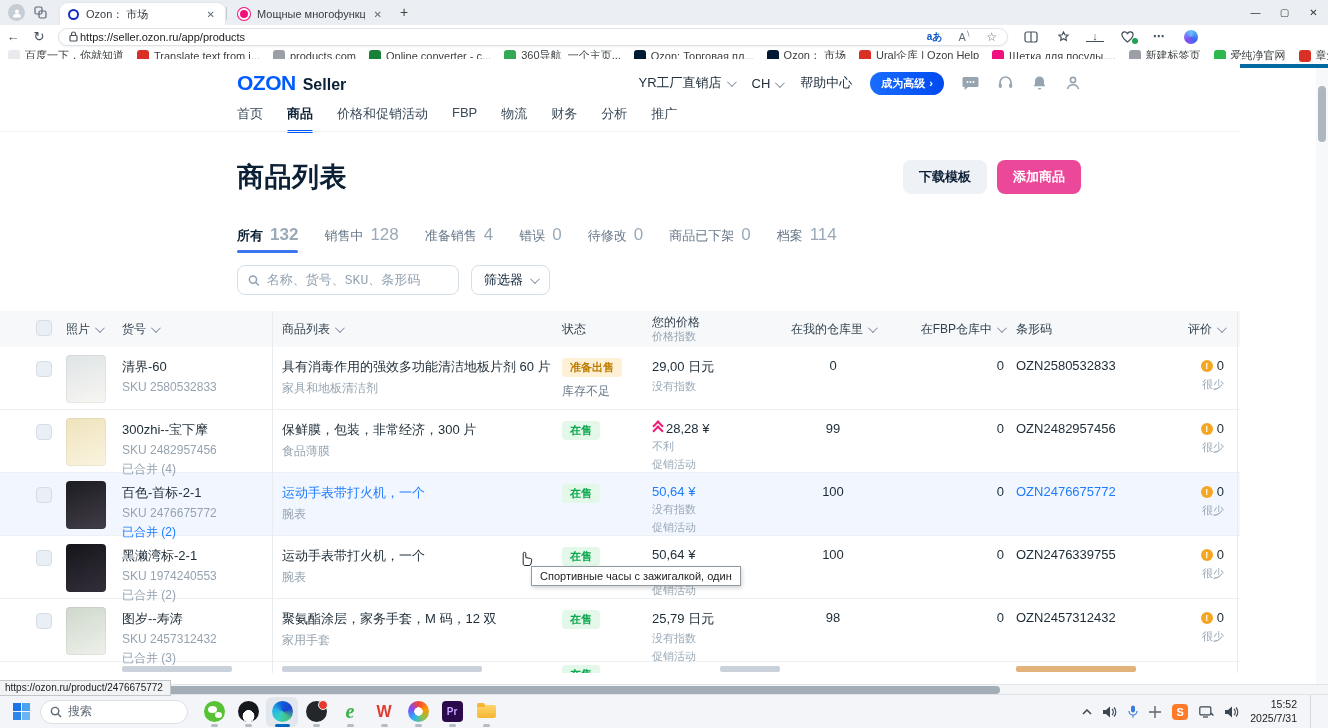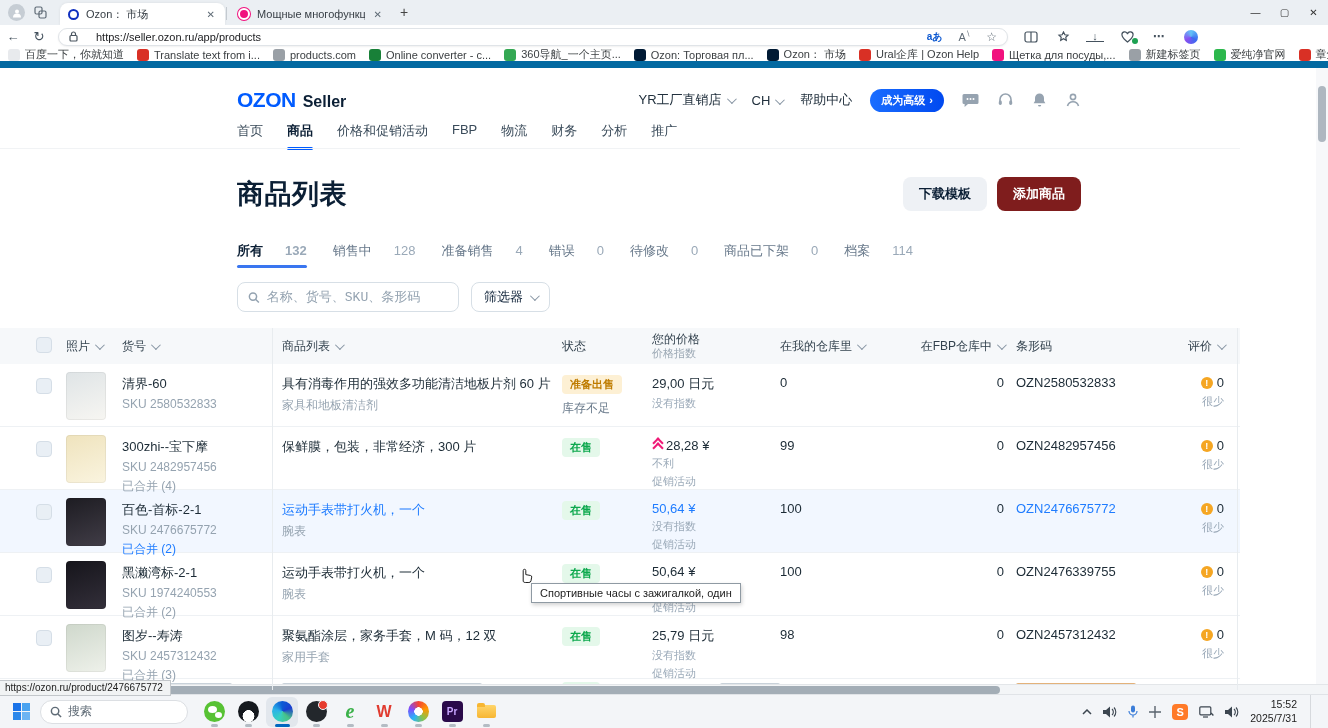--- a/index.html
+++ b/index.html
@@ -16,77 +16,77 @@
   .tab .title{flex:1;white-space:nowrap;overflow:hidden;max-width:118px}
   .tab .x{color:#5f6b76;font-size:10px;padding:0 2px}
   .fav-ozon{width:11px;height:11px;border:2.5px solid #0f2fbf;border-radius:50%}
   .fav-pink{width:12px;height:12px;background:#f1117e;border-radius:50%;border:2px solid #fff;box-shadow:0 0 0 1px #f1117e}
   .newtab{position:absolute;left:400px;top:4px;font-size:14px;color:#444}
   .wc{position:absolute;top:0;height:25px;width:29px;display:flex;align-items:center;justify-content:center;font-size:10px;color:#333}
   .tabsep{position:absolute;left:226px;top:7px;width:1px;height:13px;background:#c4cad0}
 
   .navbar{position:absolute;left:0;top:25px;width:1328px;height:23px;background:#fff;display:flex;align-items:center}
   .nb-ic{color:#45525e;font-size:13px;width:26px;text-align:center}
-  .urlpill{height:18px;margin-left:6px;width:950px;border-radius:10px;background:#fff;border:1px solid #e0e4e8;box-shadow:0 1px 2px rgba(0,0,0,.06);display:flex;align-items:center;font-size:11px;color:#202124;padding:6px 10px;gap:18px}
+  .urlpill{height:18px;margin-left:6px;width:950px;border-radius:10px;background:#fff;border:1px solid #e0e4e8;box-shadow:0 1px 2px rgba(0,0,0,.06);display:flex;align-items:center;font-size:11px;color:#202124;padding:6px 10px;gap:2px}
   .nav-right{display:flex;align-items:center;gap:14px;margin-left:14px;color:#45525e;font-size:11px}
   .nr{display:flex;align-items:center;justify-content:center;width:18px}
   .translate-g{color:#0b57d0;font-weight:700;font-size:10px}
   .dl-ic{border-bottom:1.5px solid #45525e;line-height:9px;font-size:11px}
   .copilot{width:14px;height:14px;border-radius:50%;background:conic-gradient(#62c3f7,#3b6af0,#8a4ff0,#62c3f7)}
   .greendot{position:relative}.greendot::after{content:'';position:absolute;right:-2px;bottom:-1px;width:6px;height:6px;border-radius:50%;background:#1da152}
 
-  .bookmarks{position:absolute;left:0;top:48px;width:1328px;height:20px;background:#fff;border-bottom:7px solid #0369a1;display:flex;align-items:center;padding:0 8px;font-size:11px;color:#3c4043}
+  .bookmarks{position:absolute;left:0;top:48px;width:1328px;height:20px;background:#fff;border-bottom:4px solid #0369a1;display:flex;align-items:flex-start;padding:0 8px;font-size:11px;color:#3c4043}
   .bm{display:flex;align-items:center;gap:5px;margin-right:13px;white-space:nowrap}
   .bm-ic{width:12px;height:12px;border-radius:3px;flex:0 0 auto}
 
   
-  .page{position:absolute;left:0;top:76px;width:1240px;height:614px;background:#fff;overflow:hidden}
+  .page{position:absolute;left:0;top:59px;width:1240px;height:614px;background:#fff;overflow:hidden}
   .hdr-row{position:absolute;left:237px;top:12px;width:844px;display:flex;align-items:center}
   .ozon-logo{font-weight:800;font-size:21px;color:#005bff;letter-spacing:-.5px}
   .seller-word{font-weight:700;font-size:16px;color:#0b1f35;margin-left:7px}
   .hdr-right{margin-left:auto;display:flex;align-items:center;gap:18px;font-size:13px;color:#22313e}
   .chev{display:inline-block;width:7px;height:7px;border-right:1.5px solid #8795a3;border-bottom:1.5px solid #8795a3;transform:rotate(45deg) translateY(-2px);margin-left:5px}
   .premium{background:linear-gradient(90deg,#1a6dff,#0049f0);color:#fff;font-size:11px;font-weight:700;padding:4px 11px;border-radius:13px;display:flex;align-items:center;gap:4px}
   .hicon{color:#5a6b7b;display:flex}
   .nav-row{position:absolute;left:237px;top:46px;display:flex;gap:24px;font-size:13px;color:#3a4b5a}
   .nav-item{position:relative;padding-bottom:6px}
   .nav-item.active{color:#0b1f35;font-weight:700}
   .nav-item.active::after{content:'';position:absolute;left:0;right:0;bottom:-4px;height:3px;border-radius:2px;background:#005bff}
   .page-divider{position:absolute;left:0;top:72px;width:1328px;height:1px;background:#f1f3f5}
 
   .title-row{position:absolute;left:237px;top:100px;width:844px;display:flex;align-items:center}
   .page-title{font-size:27px;font-weight:800;color:#0b1f35;letter-spacing:.5px}
   .title-btns{margin-left:auto;display:flex;gap:10px}
   .btn{height:34px;border-radius:8px;font-size:13px;font-weight:600;display:flex;align-items:center;padding:0 16px}
   .btn-light{background:#eef1f5;color:#0b1f35}
-  .btn-primary{background:#7f1d1d;color:#fff}
+  .btn-primary{background:#ec4899;color:#fff}
 
   .ftabs{position:absolute;left:237px;top:166px;display:flex;gap:26px;font-size:13px}
-  .ftab{display:flex;gap:22px;align-items:baseline;color:#67788a;position:relative;padding-bottom:8px}
-  .ftab .cnt{font-size:13px;color:#9aa9b8}
+  .ftab{display:flex;gap:7px;align-items:baseline;color:#67788a;position:relative;padding-bottom:8px}
+  .ftab .cnt{font-size:17px;color:#9aa9b8}
   .ftab.active{color:#0b1f35;font-weight:700}
   .ftab.active::after{content:'';position:absolute;left:0;right:0;bottom:0;height:3px;border-radius:2px;background:#3a76f0}
 
   .search-row{position:absolute;left:237px;top:206px;display:flex;gap:12px}
   .search-box{width:222px;height:30px;border:1px solid #d7dfe6;border-radius:8px;display:flex;align-items:center;padding:0 10px;gap:7px}
   .search-box input{border:0;outline:0;width:100%;font-size:13px;color:#22313e;font-family:Liberation Mono, monospace}
   .search-box input::placeholder{color:#93a2b0}
   .filters-btn{height:30px;border:1px solid #d7dfe6;border-radius:8px;display:flex;align-items:center;padding:0 12px;font-size:13px;color:#0b1f35;gap:2px}
 
   
   .thead{position:absolute;left:0;top:252px;width:1328px;height:36px;background:#f6f8fa;display:flex;align-items:center;font-size:12px;color:#33424e}
   .tbody{position:absolute;left:0;top:288px;width:1328px}
   .c{flex:0 0 auto}
   .c-check{width:16px;margin-left:36px;margin-right:14px}
   .c-photo{width:44px;margin-right:12px}
   .c-article{width:150px}
   .c-name{width:280px;padding-left:10px}
   .c-status{width:100px;padding-left:10px}
   .c-price{width:128px;}
-  .c-stock{width:106px;text-align:left}
+  .c-stock{width:106px;text-align:center}
   .c-fbp{width:118px;text-align:right}
   .c-barcode{width:160px;padding-left:12px}
   .c-rating{width:60px;text-align:right}
   .c-actions{width:70px;margin-left:13px;padding-left:14px;display:flex;gap:18px;align-items:center}
   .hcell{display:inline-flex;align-items:center}
   .hc2{line-height:1.25}
   .hc2 .sub{color:#9aa7b3;font-size:11px;font-weight:400}
   .cb{display:inline-block;width:16px;height:16px;border-radius:4px;background:#e9eff5;border:1px solid #d5dee7}
   .gear{color:#005bff;font-size:16px}
 
@@ -476,20 +476,21 @@
           <div class="c c-photo">
             <div class="ph" style="background: linear-gradient(160deg, rgb(239, 227, 189), rgb(250, 244, 223));"></div>
           </div>
           <div class="c c-article">
             <div class="art">300zhi--宝下摩</div>
             <div class="sku">SKU 2482957456</div>
             <div class="merged">已合并 (4)</div>
           </div>
           <div class="c c-name">
             <div class="pname">保鲜膜，包装，非常经济，300 片</div>
+            <div class="pcat">食品薄膜</div>
           </div>
           <div class="c c-status"><span class="badge b-green">在售</span></div>
           <div class="c c-price">
             <div class="pval"><span class="trend-up"></span>28,28 ¥</div>
             <div class="pnote">不利</div>
             <div class="pnote">促销活动</div>
           </div>
           <div class="c c-stock">99</div>
           <div class="c c-fbp">0</div>
           <div class="c c-barcode">OZN2482957456</div>

